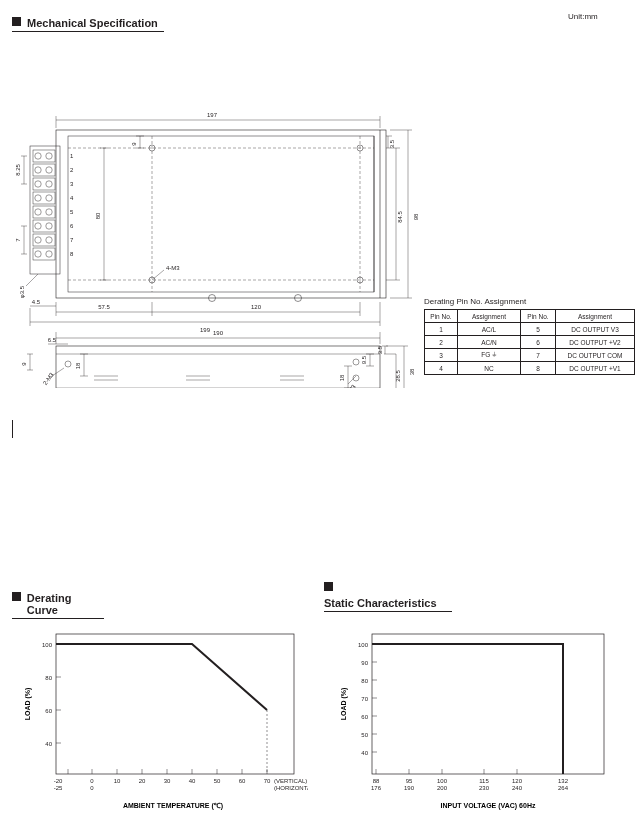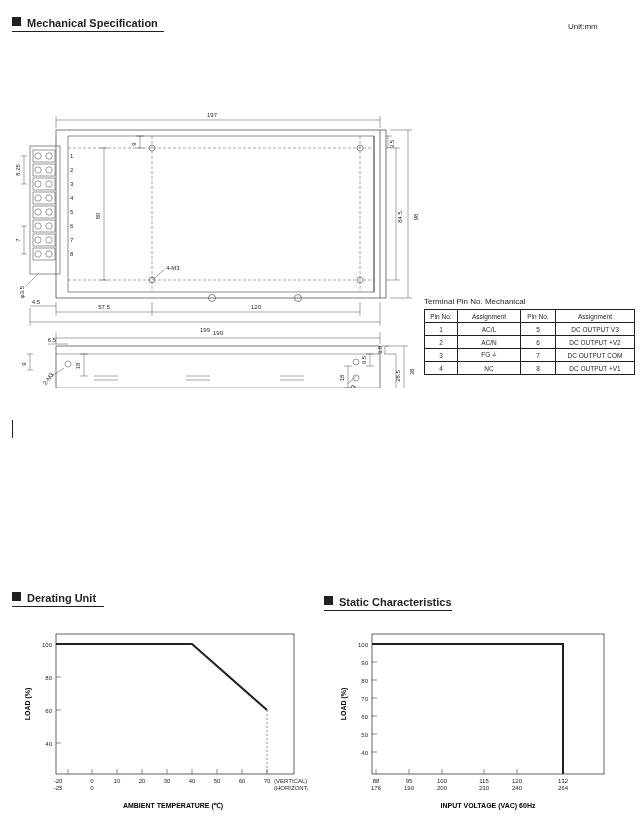--- a/index.html
+++ b/index.html
@@ -32,21 +32,21 @@
 </style>
 </head>
 <body>
 
 <div class="sec-head" style="left:12px;top:17px;width:152px;">
   <span class="sq"></span>
   <span class="txt">Mechanical Specification</span>
   <span class="rule" style="width:152px;"></span>
 </div>
 
-<div class="unit" style="left:568px;top:22px;text-align:center;">Unit:mm</div>
+<div class="unit" style="left:568px;top:12px;text-align:center;">Unit:mm</div>
 
 <svg width="420" height="330" style="position:absolute;left:8px;top:58px;" viewBox="0 0 420 330">
   <g stroke="#231f20" fill="none" stroke-width="0.6">
 
     <rect x="48" y="72" width="330" height="168"></rect>
 
     <rect x="60" y="78" width="306" height="156" stroke-width="0.5"></rect>
 
     <line x1="366" y1="78" x2="366" y2="234"></line>
     <line x1="372" y1="72" x2="372" y2="240"></line>
@@ -258,21 +258,21 @@
   <text class="lbl" x="374" y="292" text-anchor="middle" transform="rotate(-90 374 292)">3.5</text>
   <text class="lbl" x="358" y="302" text-anchor="middle" transform="rotate(-90 358 302)">9.5</text>
   <text class="lbl" x="336" y="320" text-anchor="middle" transform="rotate(-90 336 320)">18</text>
   <text class="lbl" x="18" y="306" text-anchor="middle" transform="rotate(-90 18 306)">9</text>
   <text class="lbl" x="72" y="308" text-anchor="middle" transform="rotate(-90 72 308)">18</text>
   <text class="lbl" x="42" y="322" text-anchor="middle" transform="rotate(-55 42 322)">2-M3</text>
   <text class="lbl" x="344" y="334" text-anchor="middle" transform="rotate(-55 344 334)">3-M3</text>
 </svg>
 
 <div id="terminal-table">
-  <div class="ttl">Terminal Pin No.  Mechanical</div>
+  <div class="ttl">Derating Pin No.  Assignment</div>
   <table>
     <thead>
       <tr>
         <th class="c1">Pin No.</th>
         <th class="c2">Assignment</th>
         <th class="c3">Pin No.</th>
         <th class="c4">Assignment</th>
       </tr>
     </thead>
     <tbody>
@@ -301,25 +301,25 @@
         <td>DC OUTPUT +V1</td>
       </tr>
     </tbody>
   </table>
 </div>
 
 <div style="position:absolute;left:12px;top:420px;width:1px;height:18px;background:#231f20;"></div>
 
 <div class="sec-head" style="left:12px;top:592px;width:92px;">
   <span class="sq"></span>
-  <span class="txt">Derating Unit</span>
+  <span class="txt">Derating Curve</span>
   <span class="rule" style="width:92px;"></span>
 </div>
 
-<div class="sec-head" style="left:324px;top:596px;width:128px;">
+<div class="sec-head" style="left:324px;top:582px;width:128px;flex-direction:column;">
   <span class="sq"></span>
   <span class="txt">Static Characteristics</span>
   <span class="rule" style="width:128px;"></span>
 </div>
 
 <svg width="300" height="210" style="position:absolute;left:8px;top:622px;" viewBox="0 0 300 210">
 
   <rect x="48" y="12" width="238" height="140" fill="none" stroke="#231f20" stroke-width="0.7"></rect>
 
   <g stroke="#231f20" stroke-width="0.5">

